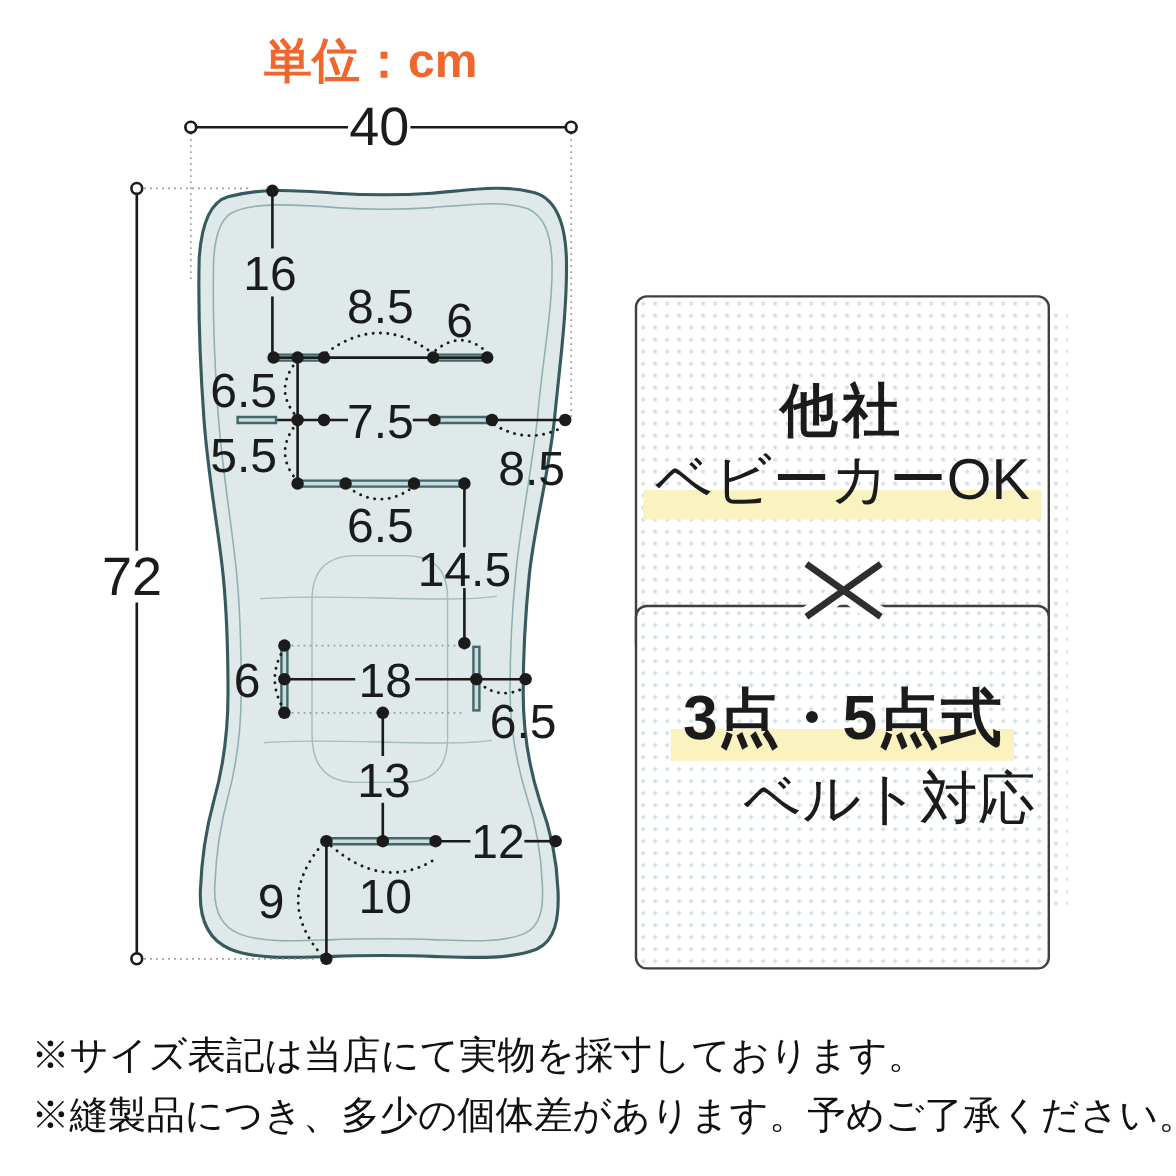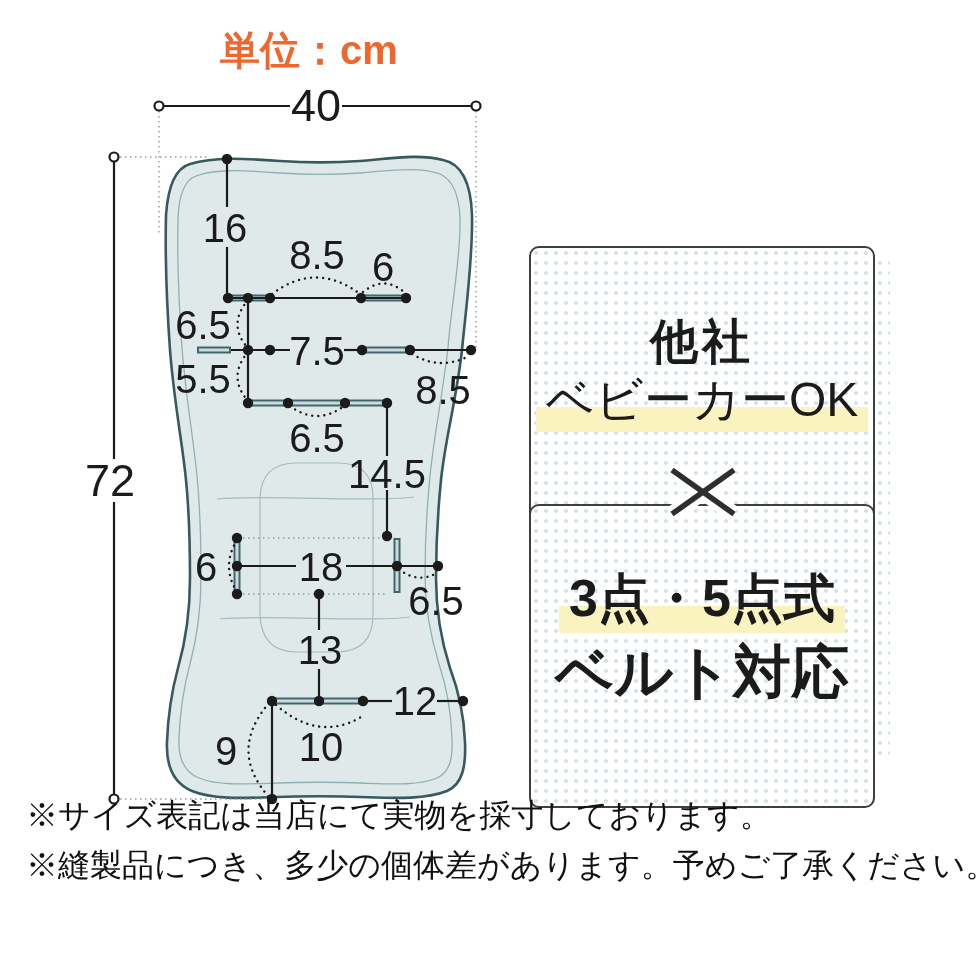--- a/index.html
+++ b/index.html
@@ -17,24 +17,24 @@
     border:2px solid #3f3f3f;border-radius:10px;box-sizing:border-box;
     background-image:radial-gradient(#d3e2ea 1.6px,rgba(0,0,0,0) 1.7px);
     background-size:10px 10px;}
   .box-top{top:246px;height:301px;}
   .box-bottom{top:504px;height:304px;}
   .info-box .t1{position:absolute;left:0;width:100%;text-align:center;color:#1b1b1b;}
   .info-box .t2{position:absolute;left:0;width:100%;text-align:center;color:#1b1b1b;}
   .box-top .t1{top:62px;font-size:48px;font-weight:700;letter-spacing:4px;}
   .box-top .t2{top:120px;font-size:48px;font-weight:500;}
   .box-bottom .t1{top:58px;font-size:52px;font-weight:700;}
-  .box-bottom .t2{top:128px;font-size:58px;font-weight:700;}
+  .box-bottom .t2{top:128px;font-size:48px;font-weight:400;margin-left:39px;}
   .hl{background:linear-gradient(to bottom,rgba(0,0,0,0) 58%,#faf3c0 58%);padding:0 10px 6px 10px;}
   .cross{position:absolute;left:666px;top:460px;width:74px;height:64px;}
-  .footnotes{position:absolute;left:26px;top:790px;width:940px;color:#111111;}
+  .footnotes{position:absolute;left:26px;top:854px;width:940px;color:#111111;}
   .footnotes .fn{font-size:32px;line-height:50px;white-space:nowrap;}
 </style>
 </head>
 <body>
 
 <div class="stage">
 
   <svg width="980" height="830" viewBox="0 0 980 830">
 
     <g>

